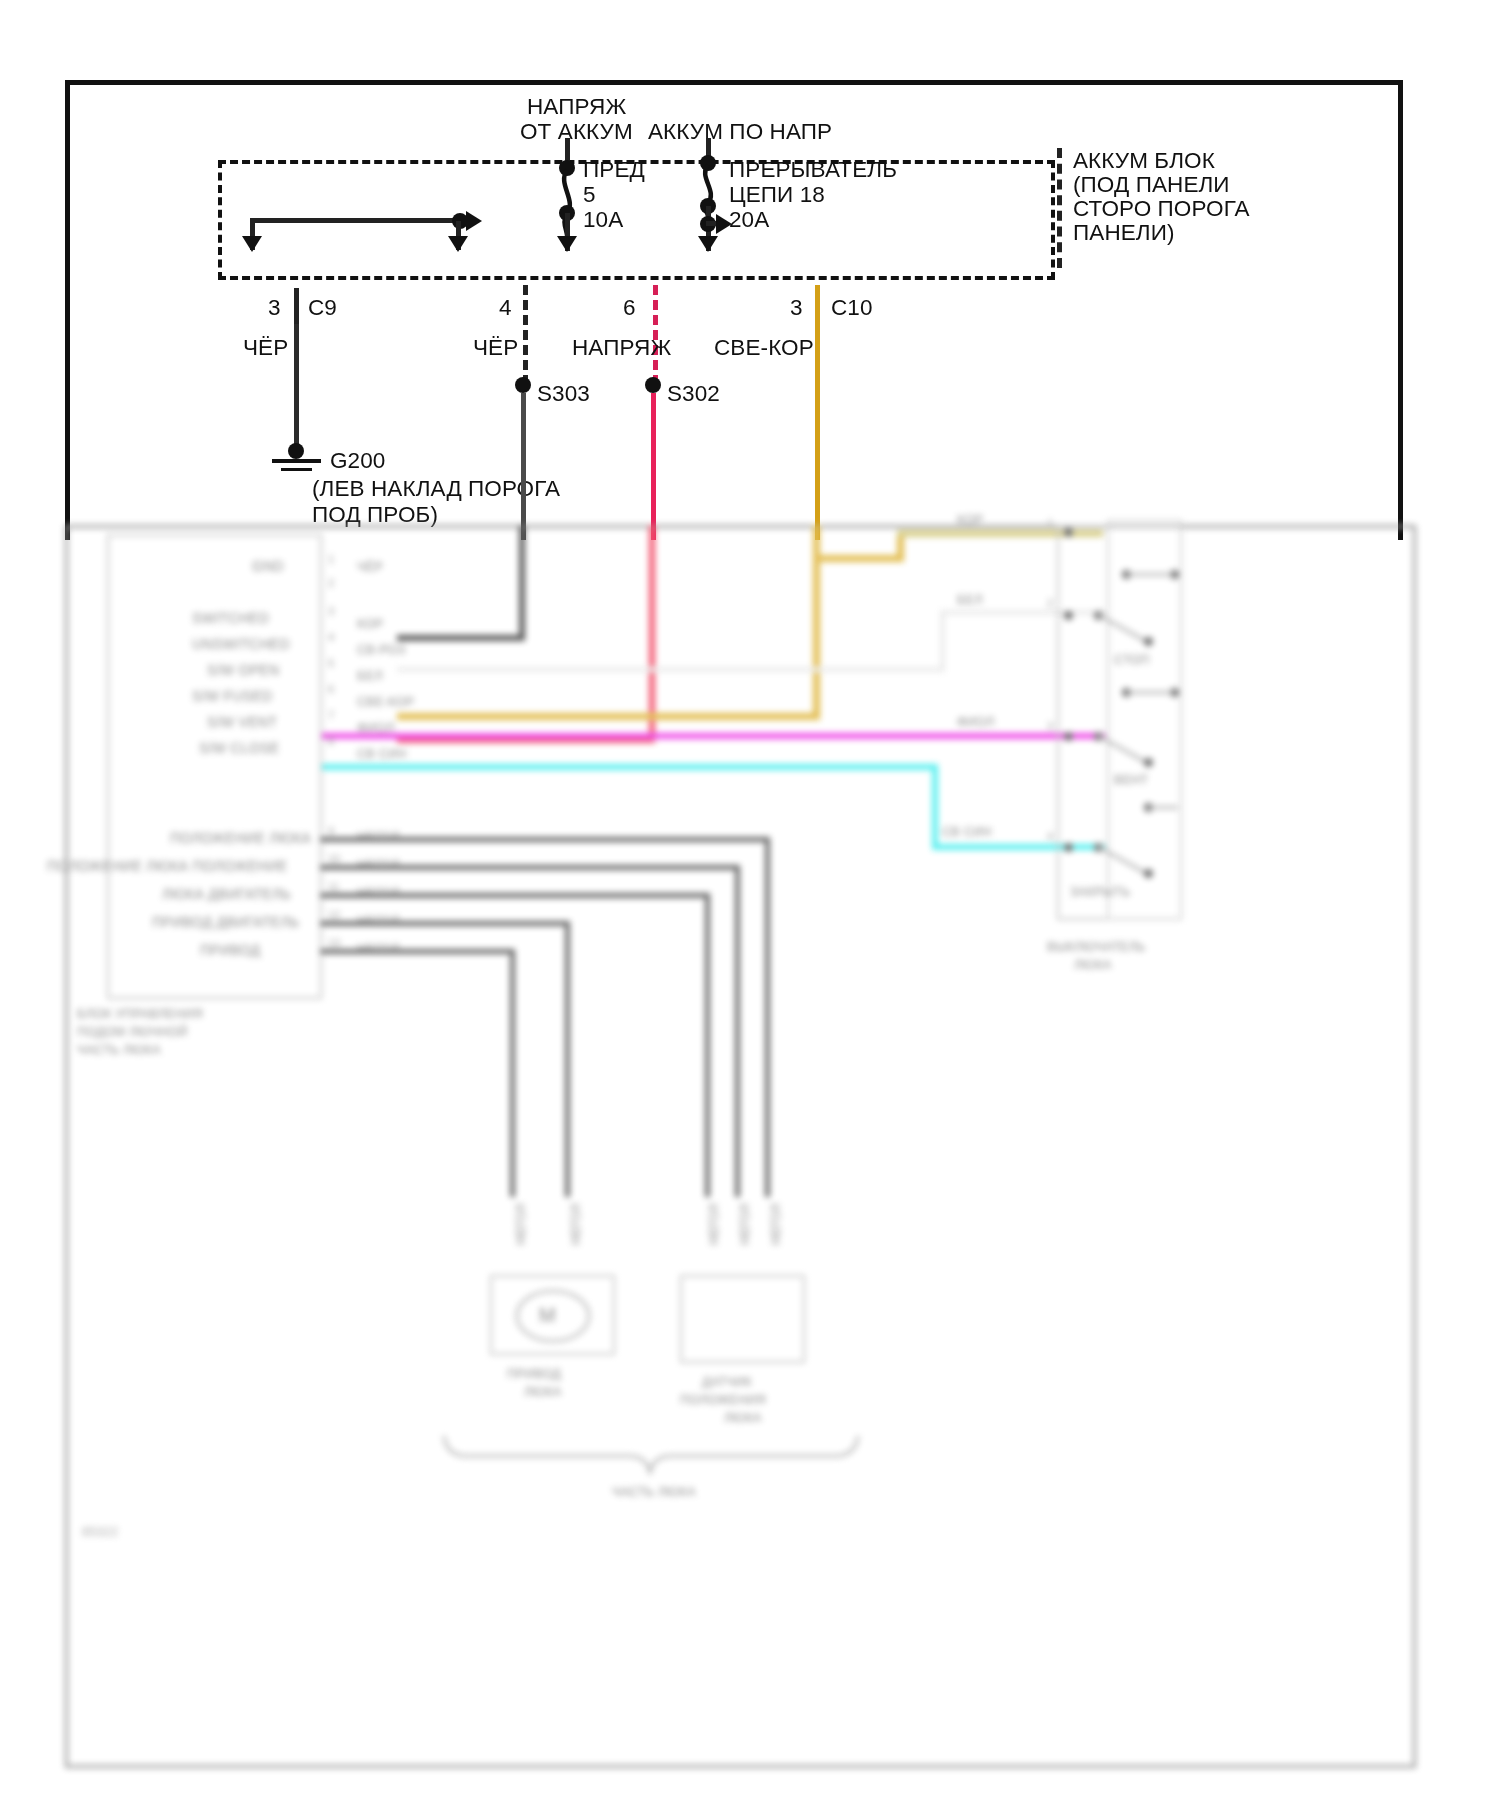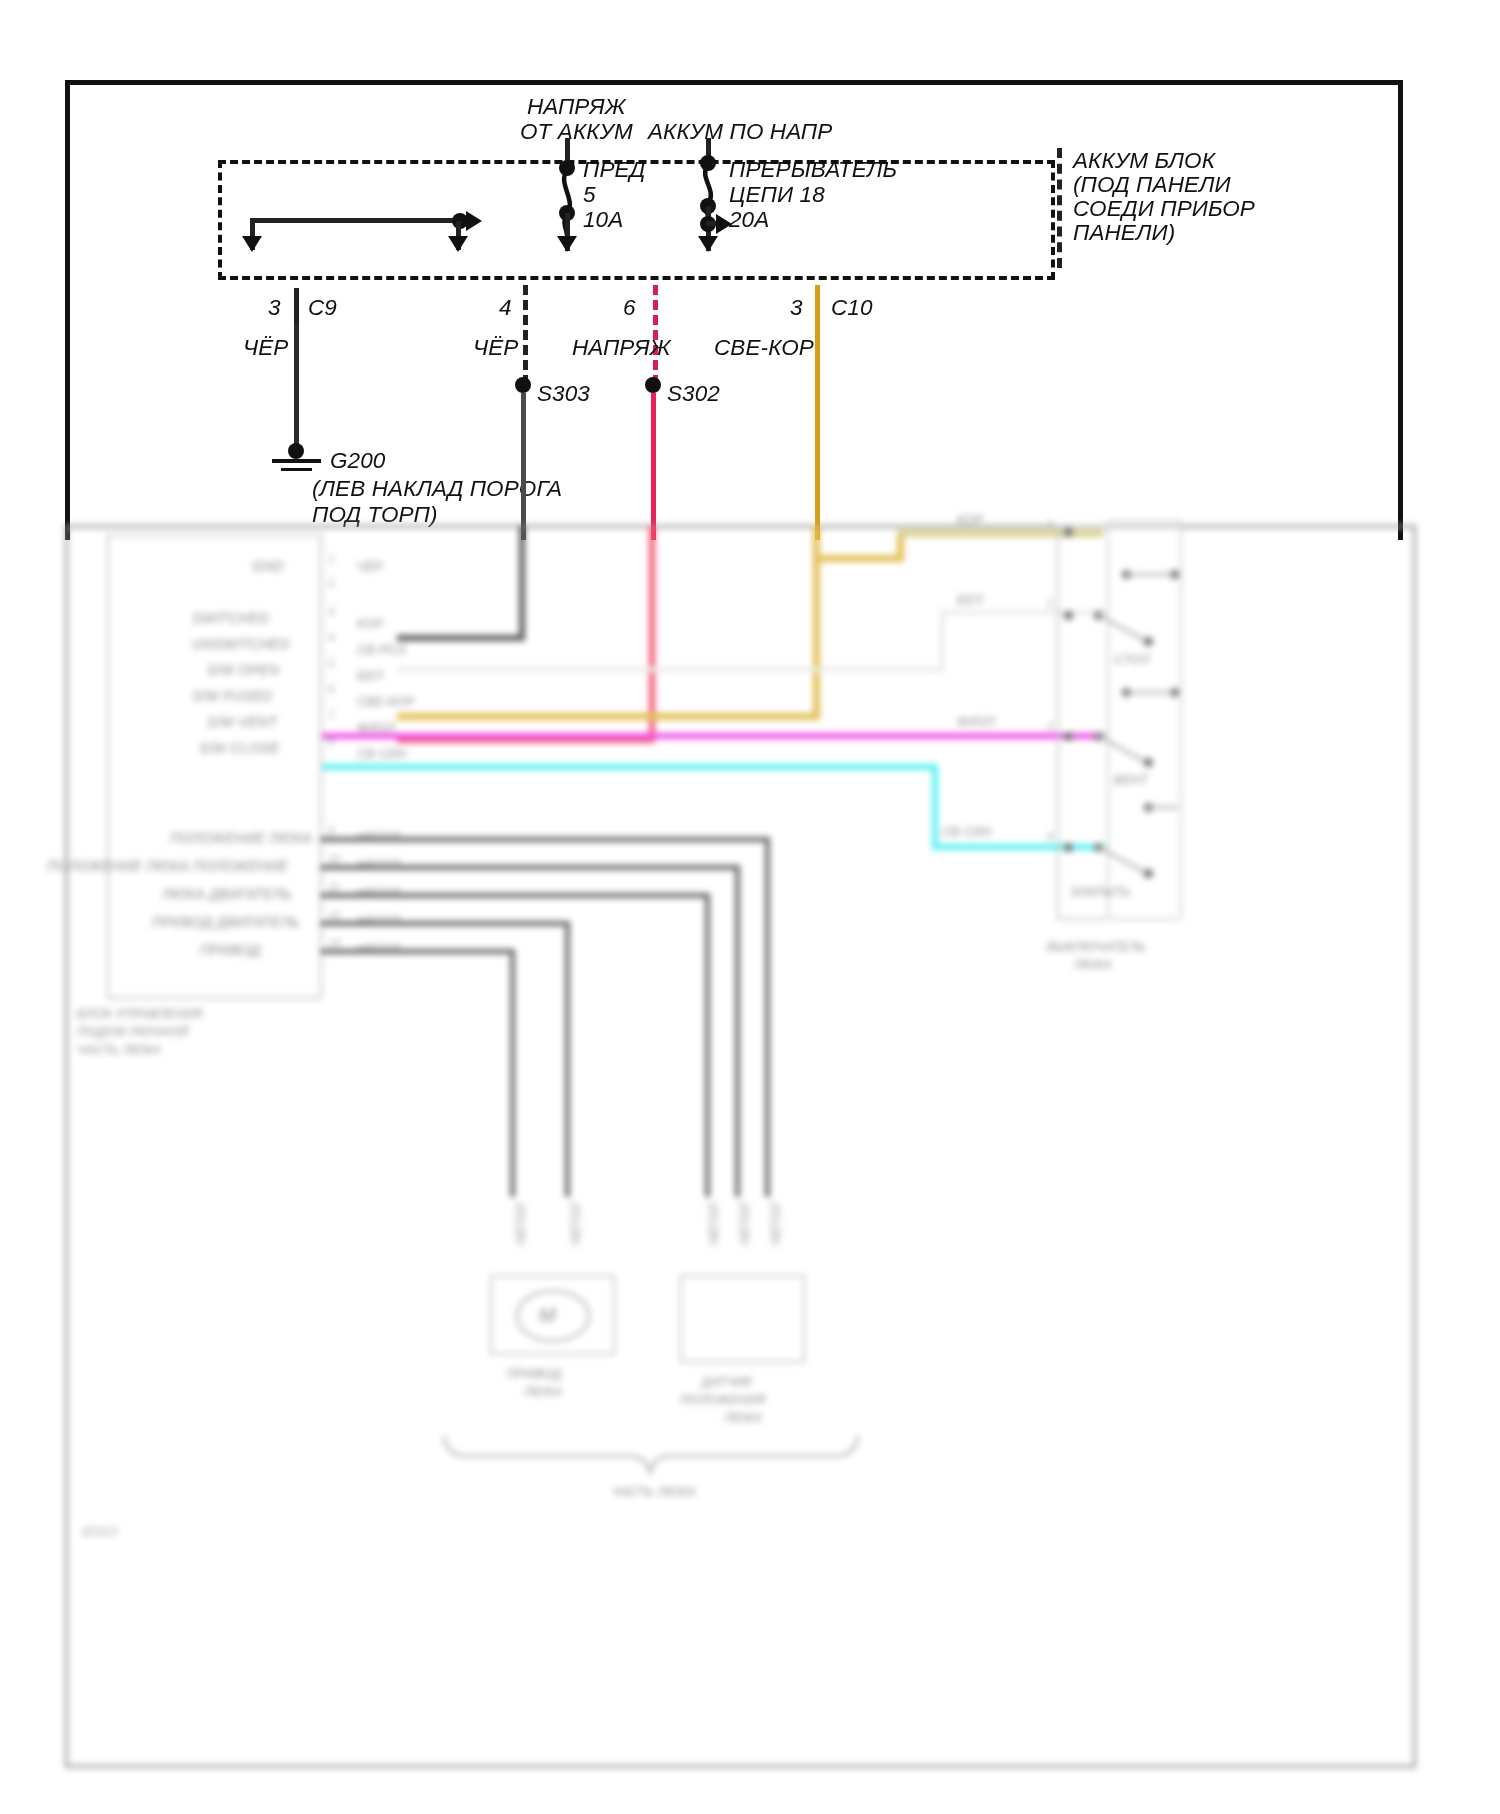--- a/index.html
+++ b/index.html
@@ -7,21 +7,20 @@
   body{
     font-family:"Liberation Sans","DejaVu Sans",sans-serif;
     -webkit-font-smoothing:antialiased;
   }
   #page{
     position:relative;
     width:1428px;
     height:1814px;
     background:#ffffff;
     overflow:hidden;
-    font-style:italic;
   }
 
   
   .sheet-border{
     position:absolute;
     left:65px; top:80px;
     width:1338px; height:1666px;
     border:5px solid #111;
     box-sizing:border-box;
   }
@@ -177,36 +176,36 @@
   <div class="wire vwire" style="left:250px;top:218px;height:32px;"></div>
   <div class="arrow-down" style="left:242px;top:236px;"></div>
   <div class="node" style="left:452px;top:213px;"></div>
   <div class="arrow-right" style="left:466px;top:211px;"></div>
   <div class="wire vwire" style="left:456px;top:221px;height:29px;"></div>
   <div class="arrow-down" style="left:448px;top:236px;"></div>
 
   <div class="dash-v" style="left:1057px;top:148px;height:120px;"></div>
   <div class="txt t22" style="left:1073px;top:146px;">АККУМ БЛОК</div>
   <div class="txt t22" style="left:1073px;top:170px;">(ПОД ПАНЕЛИ</div>
-  <div class="txt t22" style="left:1073px;top:194px;">СОЕДИ ПРИБОР</div>
+  <div class="txt t22" style="left:1073px;top:194px;">СТОРО ПОРОГА</div>
   <div class="txt t22" style="left:1073px;top:218px;">ПАНЕЛИ)</div>
 
   <div class="txt t22" style="left:268px;top:293px;">3</div>
   <div class="wire vwire" style="left:294px;top:288px;height:36px;"></div>
   <div class="txt t22" style="left:308px;top:293px;">C9</div>
   <div class="txt t22" style="left:243px;top:333px;">ЧЁР</div>
 
   <div class="wire vwire" style="left:294px;top:324px;height:124px;background:#2b2b2b;"></div>
 
   <div class="node" style="left:288px;top:443px;"></div>
   <div class="gnd-bar" style="left:272px;top:459px;width:49px;height:4px;"></div>
   <div class="gnd-bar" style="left:281px;top:468px;width:31px;height:3px;"></div>
   <div class="txt t22" style="left:330px;top:446px;">G200</div>
   <div class="txt t22" style="left:312px;top:474px;">(ЛЕВ НАКЛАД ПОРОГА</div>
-  <div class="txt t22" style="left:312px;top:500px;">ПОД ТОРП)</div>
+  <div class="txt t22" style="left:312px;top:500px;">ПОД ПРОБ)</div>
 
   <div class="txt t22" style="left:499px;top:293px;">4</div>
   <div class="dash-v" style="left:523px;top:285px;height:100px;"></div>
   <div class="txt t22" style="left:473px;top:333px;">ЧЁР</div>
   <div class="node" style="left:515px;top:377px;"></div>
   <div class="txt t22" style="left:537px;top:379px;">S303</div>
   <div class="wire vwire" style="left:521px;top:393px;height:232px;background:#4a4a4a;"></div>
 
   <div class="txt t22" style="left:623px;top:293px;">6</div>
   <div class="dash-v" style="left:653px;top:285px;height:100px;border-left-color:#d61f56;"></div>

